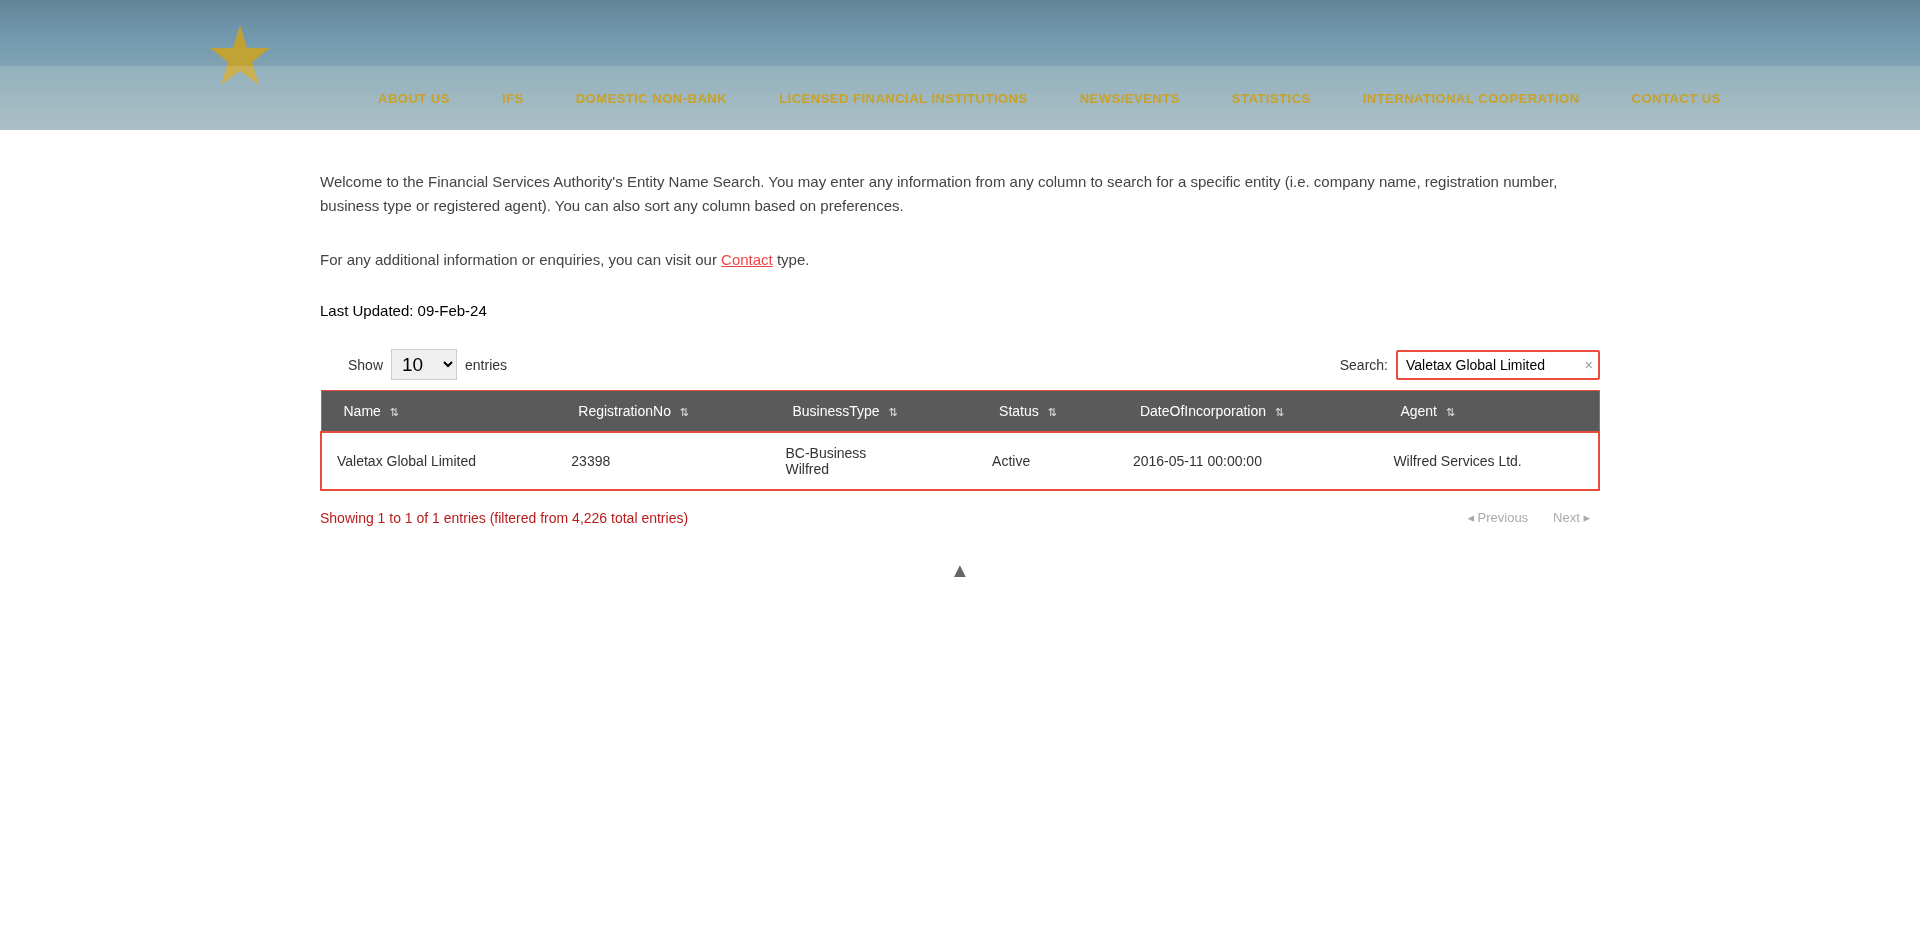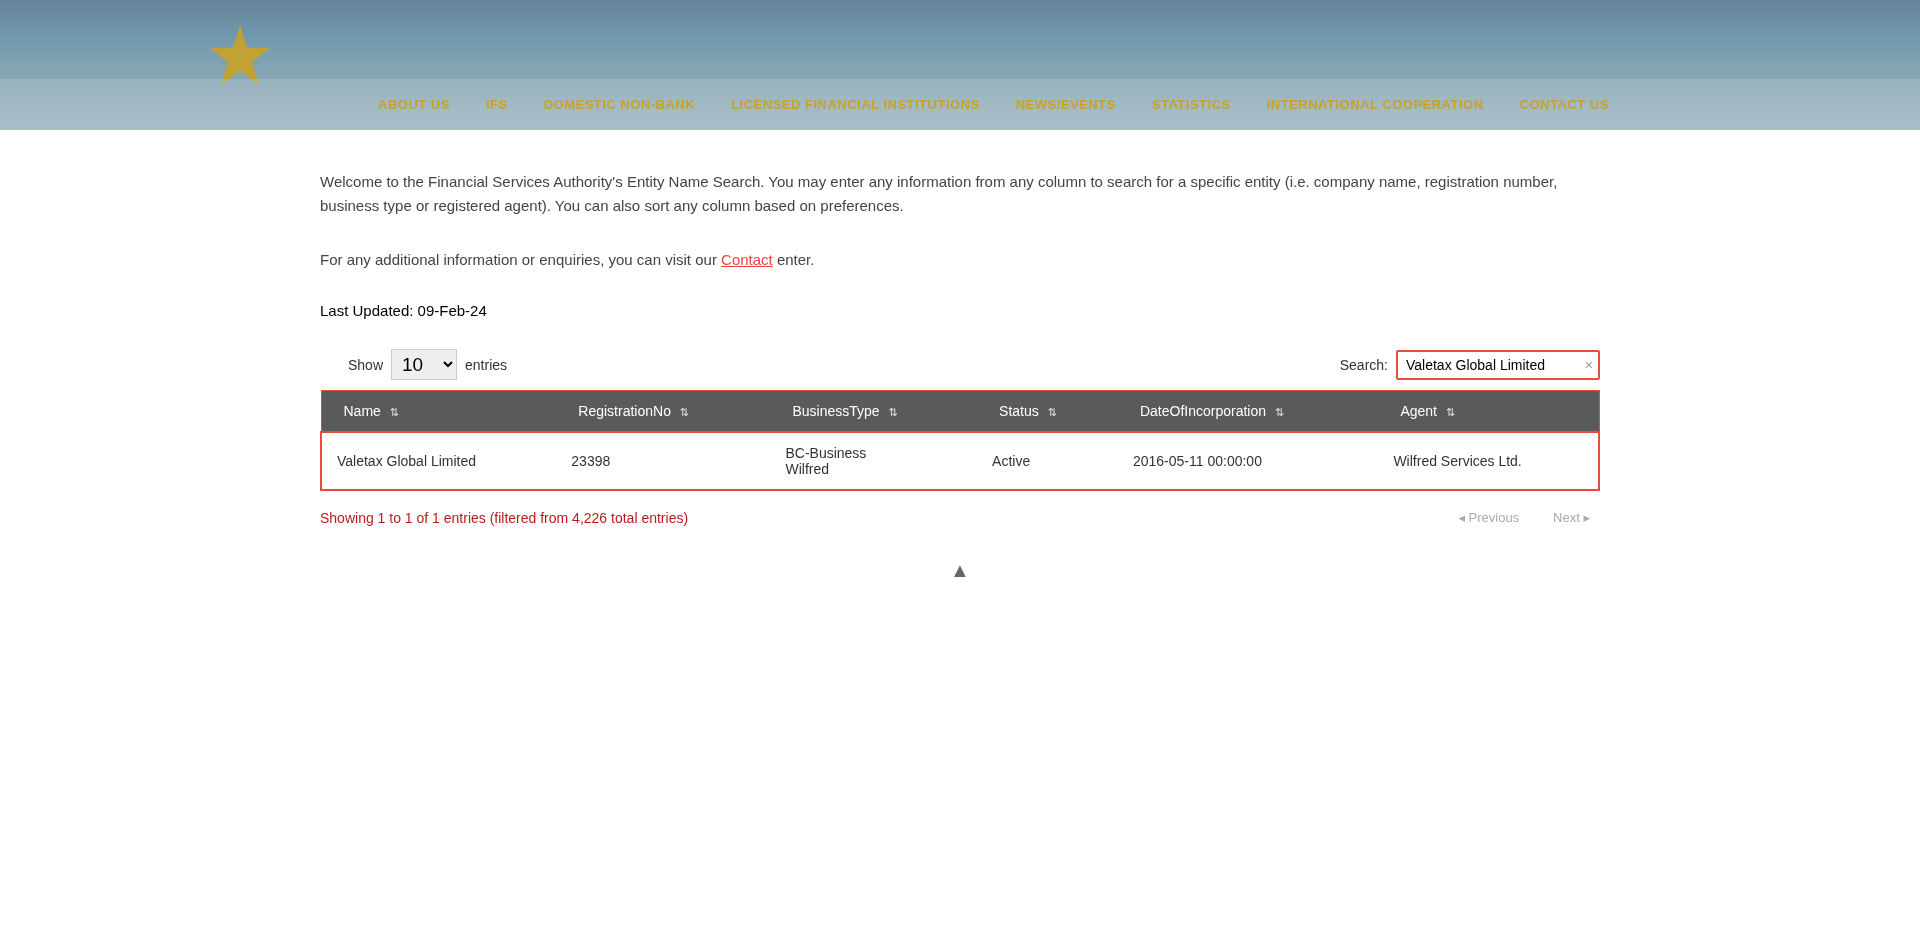--- a/index.html
+++ b/index.html
@@ -24,26 +24,26 @@
     .header-overlay {
       position: absolute;
       top: 0; left: 0; right: 0; bottom: 0;
       background: rgba(220,220,200,0.25);
     }
 
     .nav-bar {
       position: absolute;
       bottom: 0;
       left: 0; right: 0;
-      height: 51px;
+      height: 64px;
       background: rgba(255,255,255,0.15);
       display: flex;
       align-items: center;
       padding: 0 200px 0 360px;
-      gap: 0;
+      gap: 16px;
     }
 
     .logo {
       position: absolute;
       left: 200px;
       top: 15px;
       width: 80px;
       height: 80px;
       display: flex;
       align-items: center;
@@ -195,21 +195,21 @@
       font-size: 14px;
     }
 
     .pagination-info {
       color: #b91c1c;
     }
 
     .pagination-controls {
       display: flex;
       align-items: flex-end;
-      gap: 14px;
+      gap: 5px;
     }
 
     .page-btn {
       padding: 4px 10px;
       font-size: 13px;
       color: #555;
       cursor: pointer;
       background: none;
       border: none;
       font-family: Arial, sans-serif;
@@ -248,21 +248,21 @@
     <a class="nav-item">CONTACT US</a>
   </nav>
 </div>
 
 <div class="main-content">
 
   <p class="intro-text">Welcome to the Financial Services Authority's Entity Name Search. You may enter any information from any column to search for a specific entity (i.e. company name, registration number, business type or registered agent). You can also sort any column based on preferences.</p>
 
 
   <p class="intro-text">
-    <span>For any additional information or enquiries, you can visit our </span><a href="#" class="contact-link">Contact</a><span> enter.</span>
+    <span>For any additional information or enquiries, you can visit our </span><a href="#" class="contact-link">Contact</a><span> type.</span>
   </p>
 
   <p class="last-updated">Last Updated:  09-Feb-24</p>
 
   <div class="table-controls">
     <div class="show-entries">
       <span>Show</span>
       <select>
         <option>10</option>
         <option>25</option>

